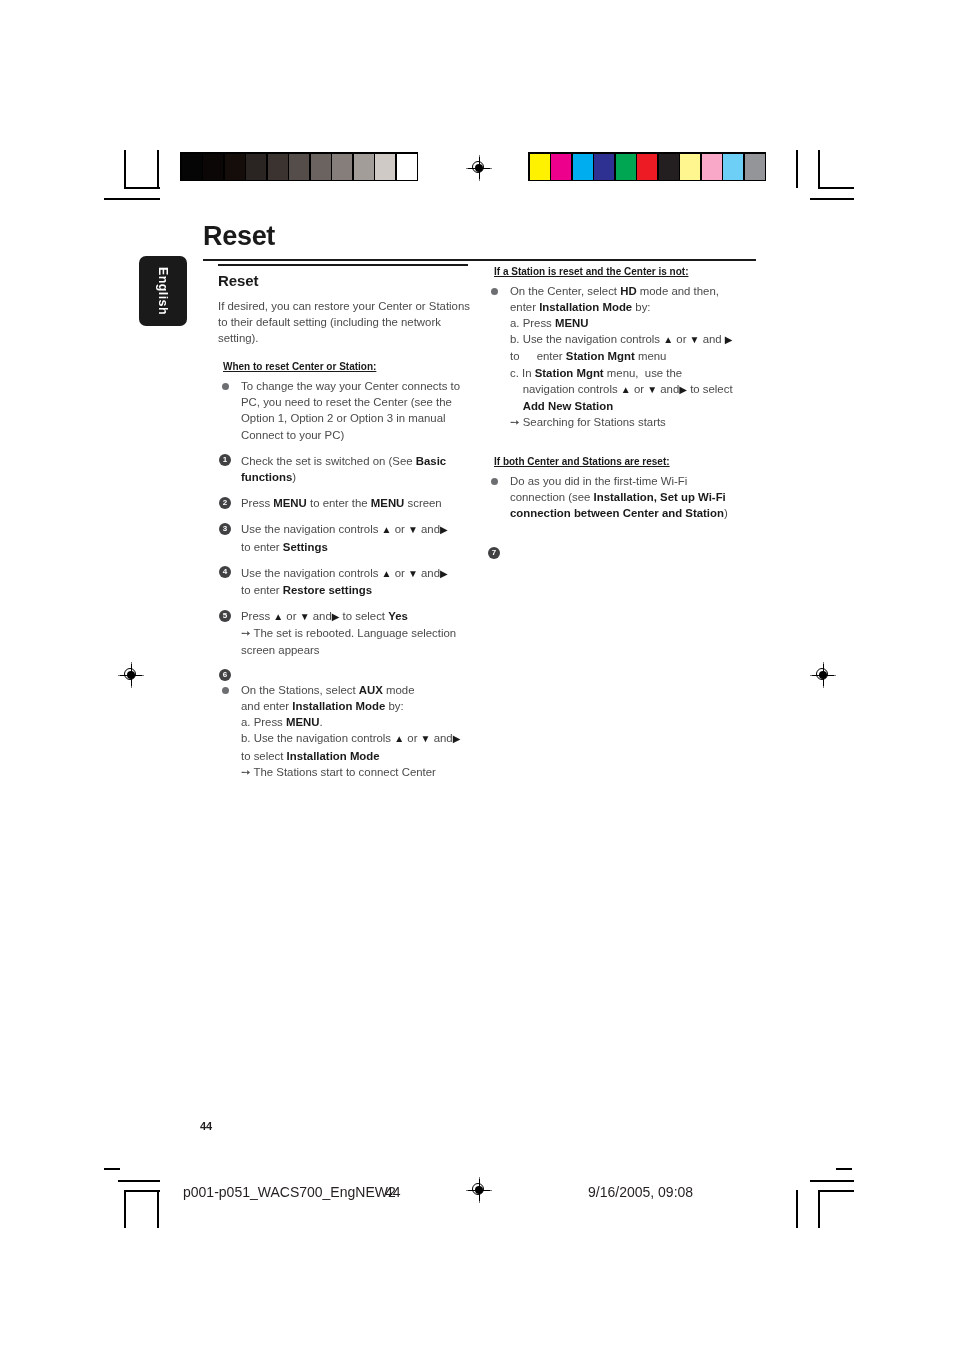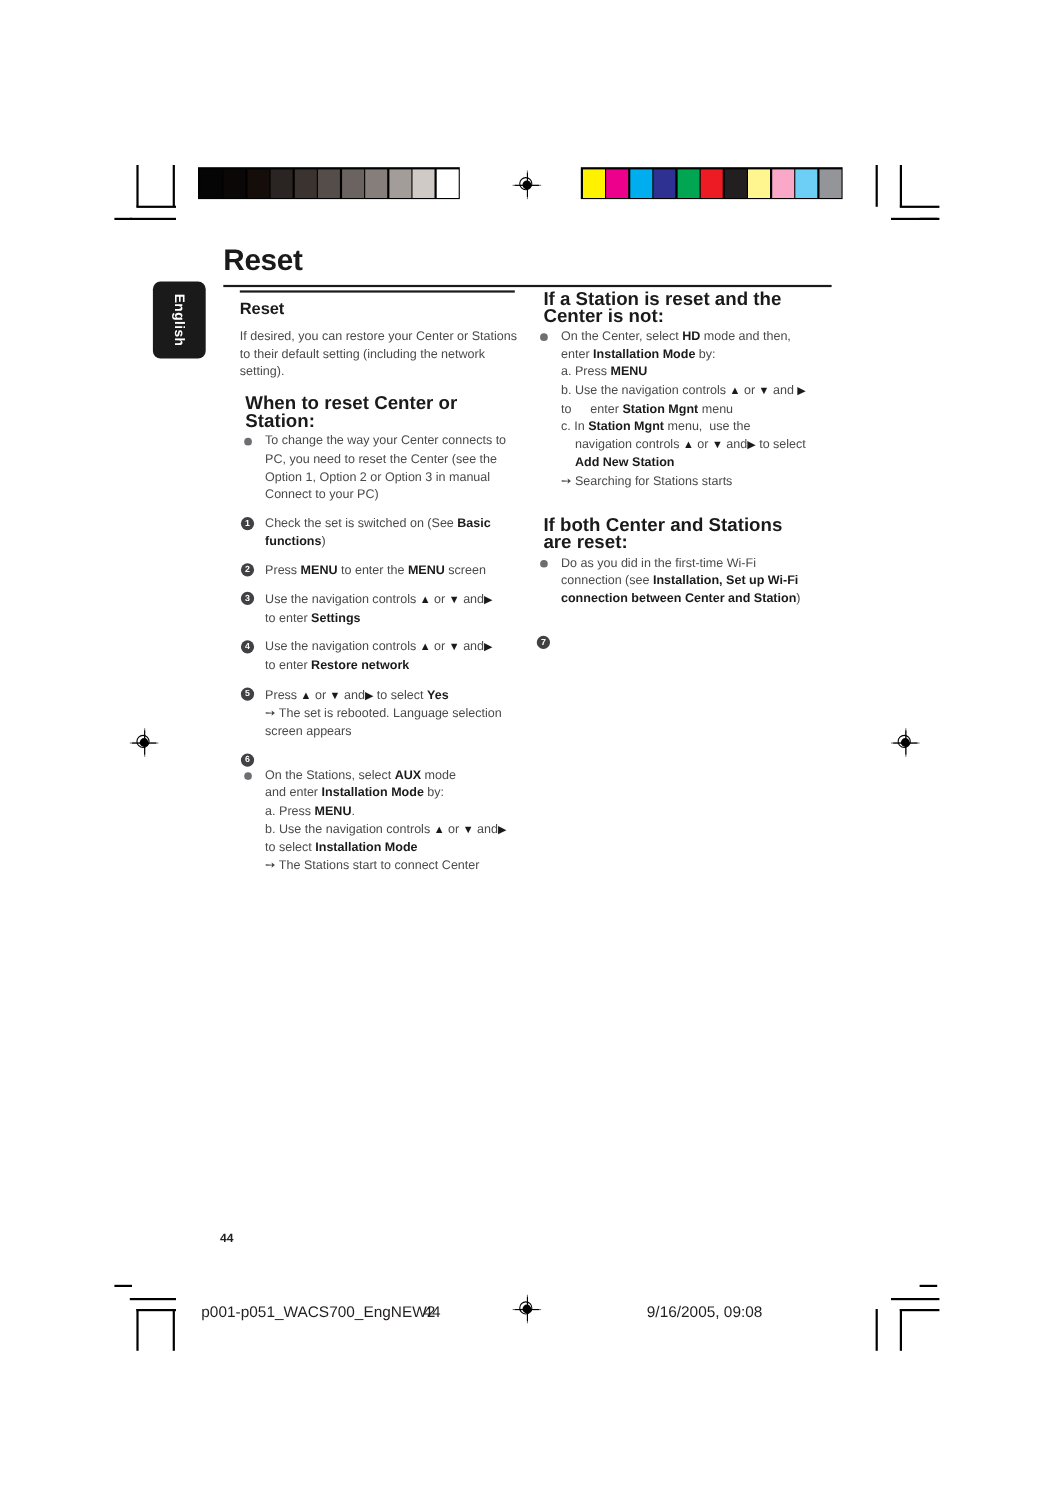--- a/index.html
+++ b/index.html
@@ -130,25 +130,26 @@
     font-size: 15px;
     font-weight: bold;
     color: #1a1a1a;
     letter-spacing: -0.1px;
   }
 
   p.body { margin: 0 0 13px 0; }
 
   .sub-head {
     margin: 0 0 3px 0;
-    font-size: 17px;
+    font-size: 10px;
     font-weight: bold;
     color: #1a1a1a;
     line-height: 15.5px;
     padding-left: 5px;
+    text-decoration: underline;
   }
   .sub-head.ind { padding-left: 7px; }
 
   
   .item {
     position: relative;
     padding-left: 23px;
     margin: 0 0 10px 0;
   }
   .item.tight { margin-bottom: 5px; }
@@ -301,21 +302,21 @@
   <div class="item">
     <span class="num">2</span>
     <span>Press <b>MENU</b> to enter the <b>MENU</b> screen</span>
   </div>
   <div class="item">
     <span class="num">3</span>
     <span>Use the navigation controls <span class="tri">▲</span> or <span class="tri">▼</span> and<span class="tri">▶</span><br>to enter <b>Settings</b></span>
   </div>
   <div class="item">
     <span class="num">4</span>
-    <span>Use the navigation controls <span class="tri">▲</span> or <span class="tri">▼</span> and<span class="tri">▶</span><br>to enter <b>Restore network</b></span>
+    <span>Use the navigation controls <span class="tri">▲</span> or <span class="tri">▼</span> and<span class="tri">▶</span><br>to enter <b>Restore settings</b></span>
   </div>
   <div class="item">
     <span class="num">5</span>
     <span>Press <span class="tri">▲</span> or <span class="tri">▼</span> and<span class="tri">▶</span> to select <b>Yes</b><br><span class="arrow">➙</span> The set is rebooted. Language selection screen appears</span>
   </div>
   <div class="item">
     <span class="num">6</span>
   </div>
 
   <div class="spacer"></div>

